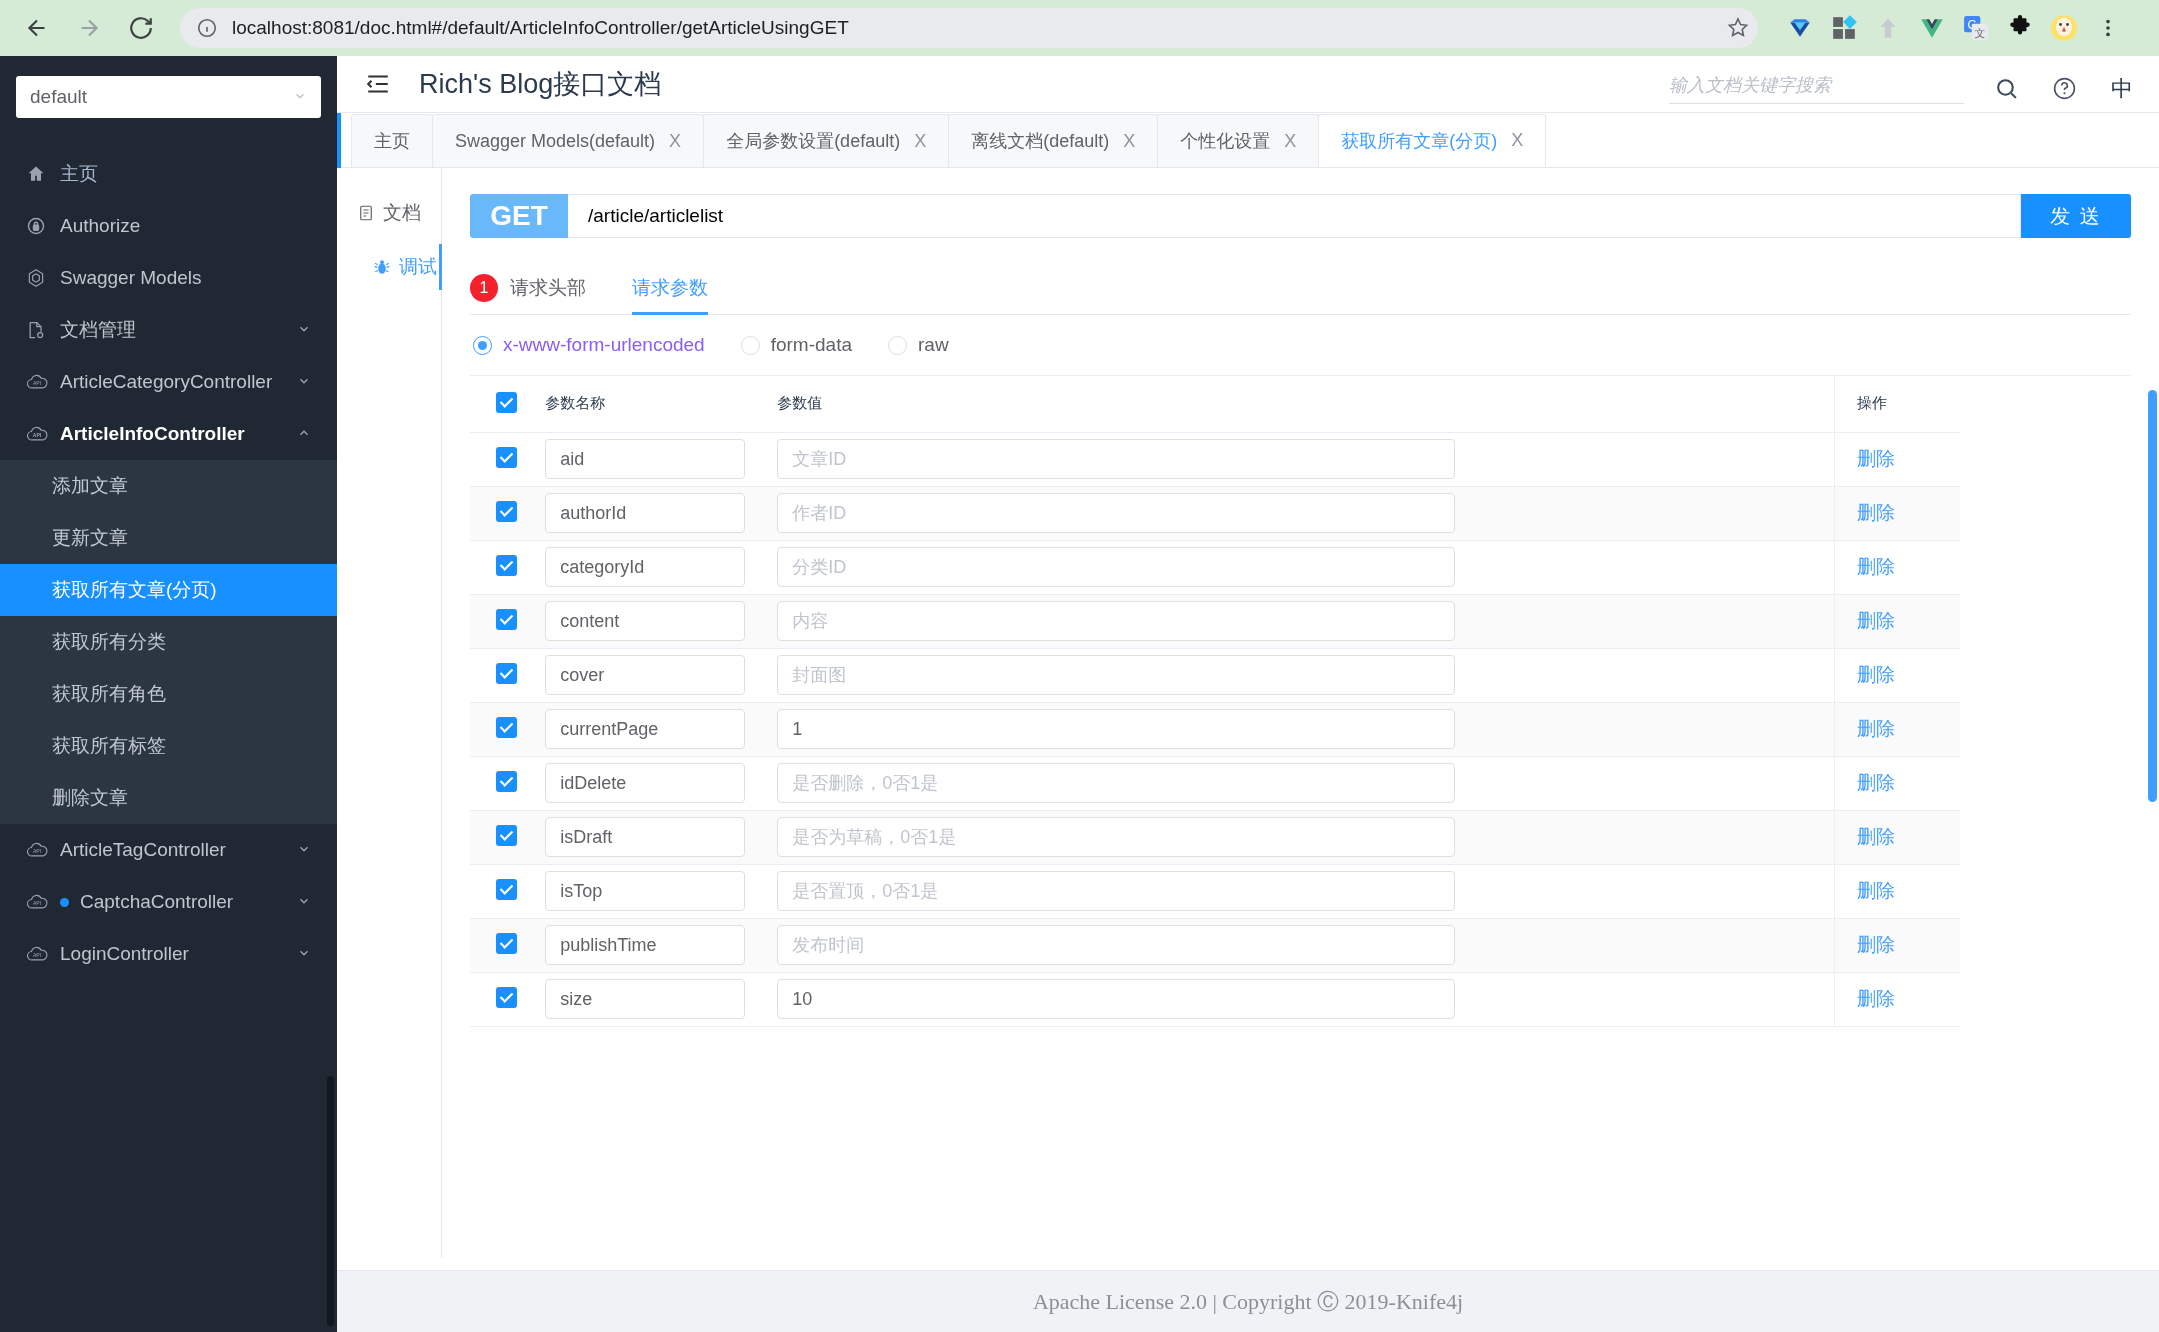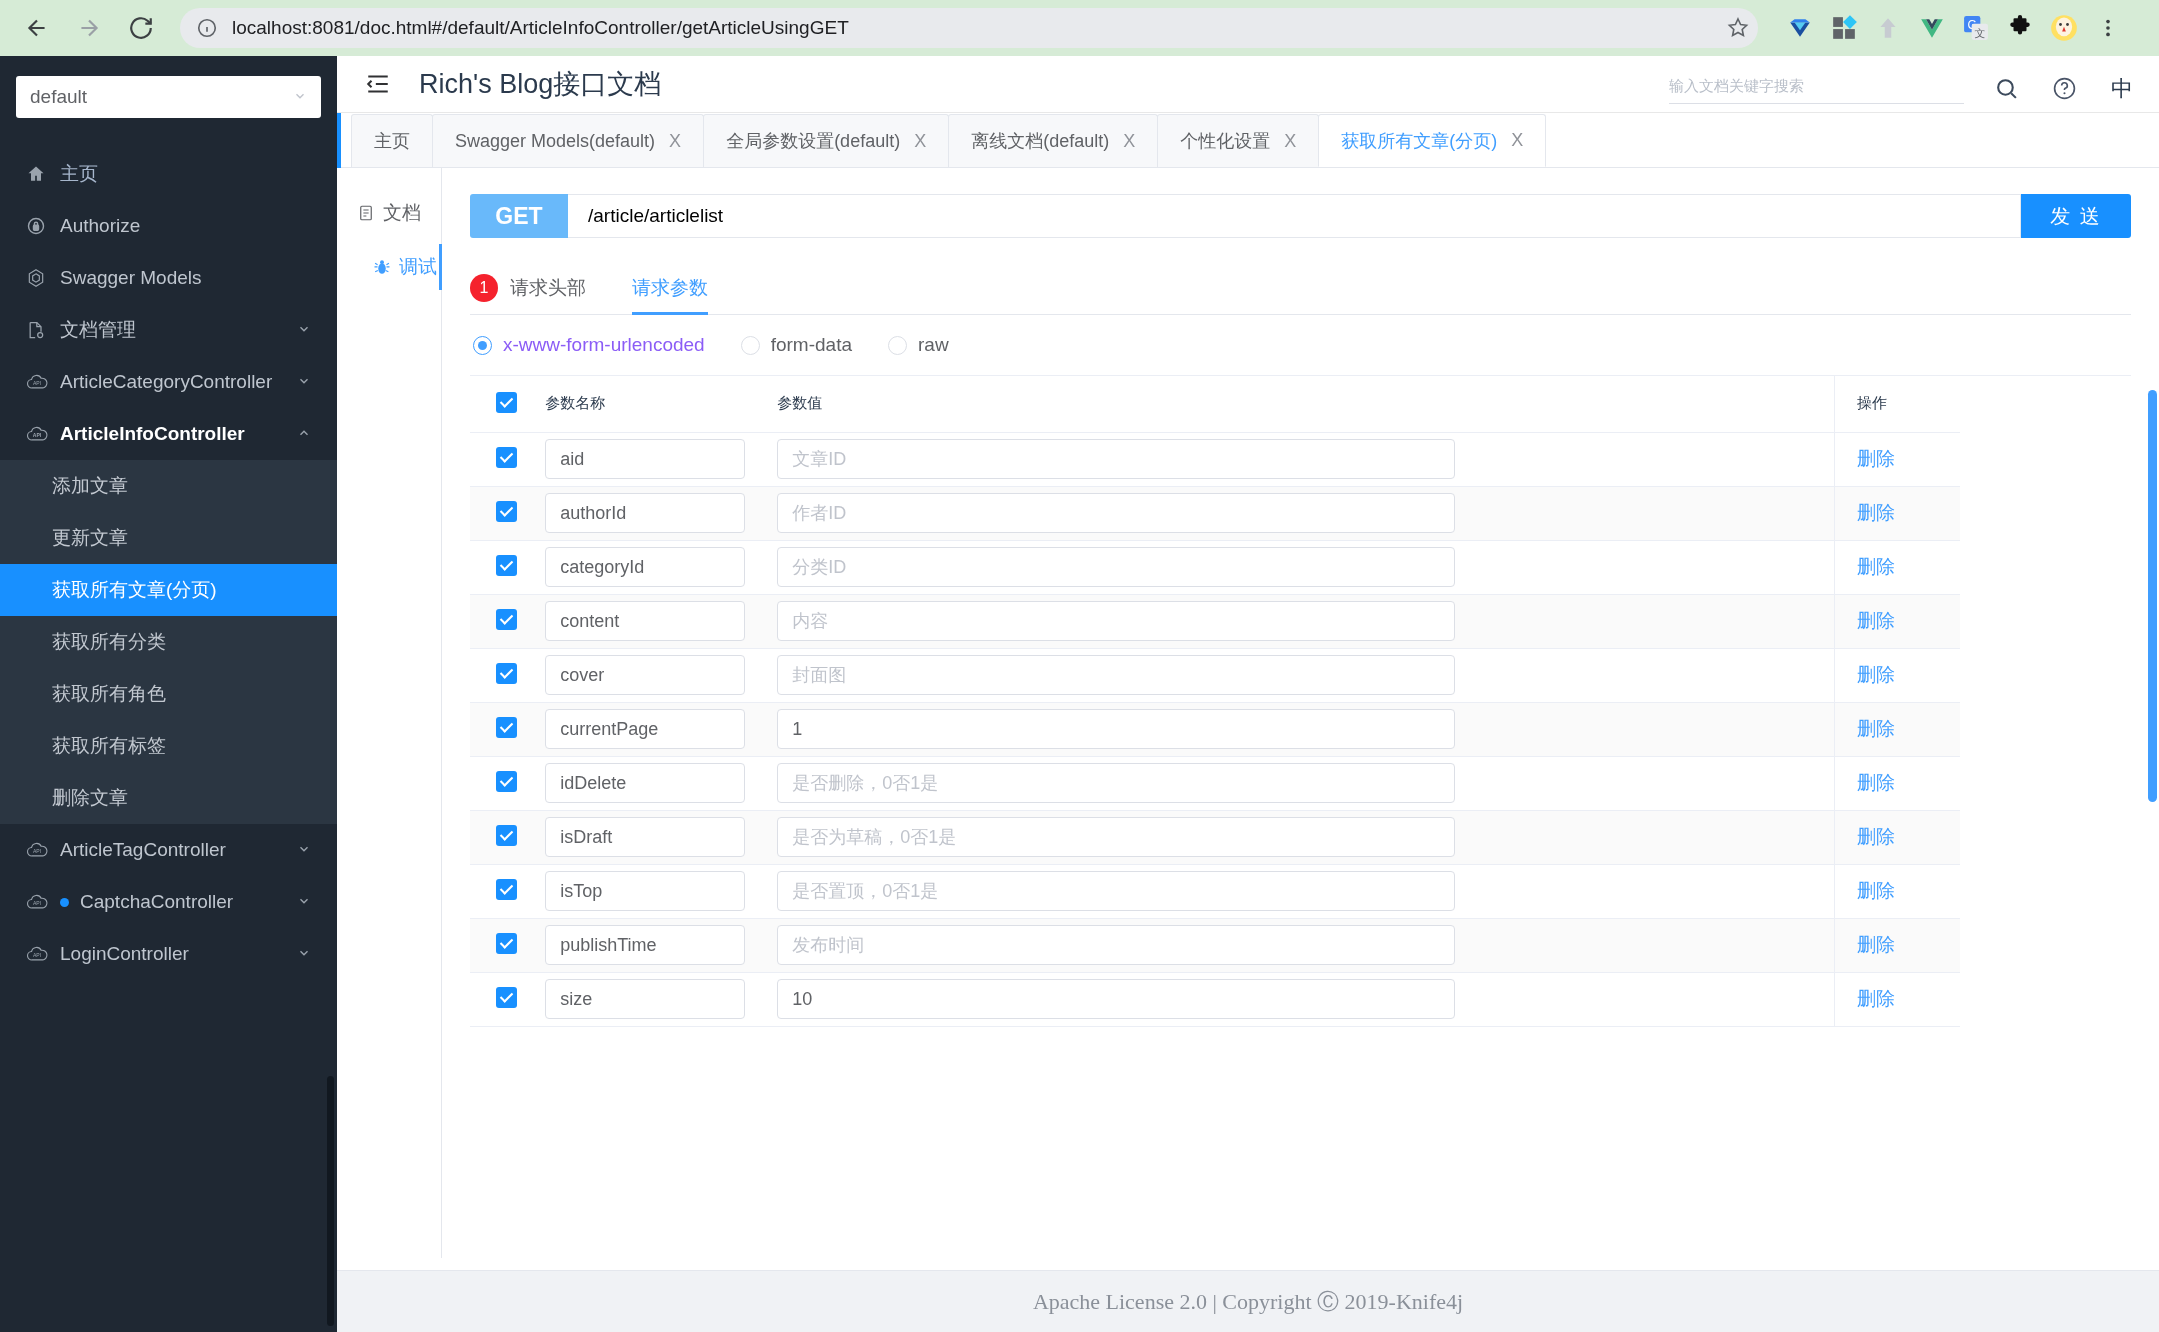--- a/index.html
+++ b/index.html
@@ -89,23 +89,24 @@
   #collapse-btn { margin-left: 28px; color: #303133; display: flex; }
   #app-title {
     margin-left: 28px; font-size: 27px; color: #2b3a4d;
     font-family: "Liberation Sans", sans-serif;
   }
   #doc-search {
     position: absolute; right: 195px; top: 14px; width: 295px;
     border-bottom: 1px solid #dcdfe6; height: 34px;
   }
   #doc-search input {
-    width: 100%; border: none; outline: none; font-size: 15px;
+    width: 100%; border: none; outline: none; font-size: 18px;
     color: #737373; background: transparent; height: 30px;
     font-family: "Liberation Sans", sans-serif;
+    font-style: italic;
   }
   #doc-search input::placeholder { color: #b9bfc9; }
   #search-icon-btn { position: absolute; right: 140px; top: 20px; color: #3c4a5c; }
   #help-icon-btn { position: absolute; right: 82px; top: 20px; color: #4a5568; }
   #lang-btn {
     position: absolute; right: 26px; top: 18px; font-size: 22px; color: #2b3a4d;
   }
 
   
   #tabstrip {
@@ -143,21 +144,21 @@
   .side-tab.active:after {
     content: ""; position: absolute; right: -1px; top: 4px;
     width: 3px; height: 46px; background: #409eff;
   }
 
   #panel { flex: 1; padding: 26px 28px 0 28px; position: relative; }
 
   #url-row { display: flex; height: 44px; }
   #method-badge {
     width: 98px; background: #69b9fa; color: #fff; font-weight: bold;
-    font-size: 23px; display: flex; align-items: center; justify-content: center;
+    font-size: 28px; display: flex; align-items: center; justify-content: center;
     border-radius: 3px 0 0 3px;
   }
   #url-input {
     flex: 1; border: 1px solid #e4e7ed; border-left: none;
     display: flex; align-items: center; padding-left: 20px;
     font-size: 19px; color: #000000;
   }
   #send-btn {
     width: 110px; background: #1890ff; color: #fff; font-size: 20px;
     display: flex; align-items: center; justify-content: center;

